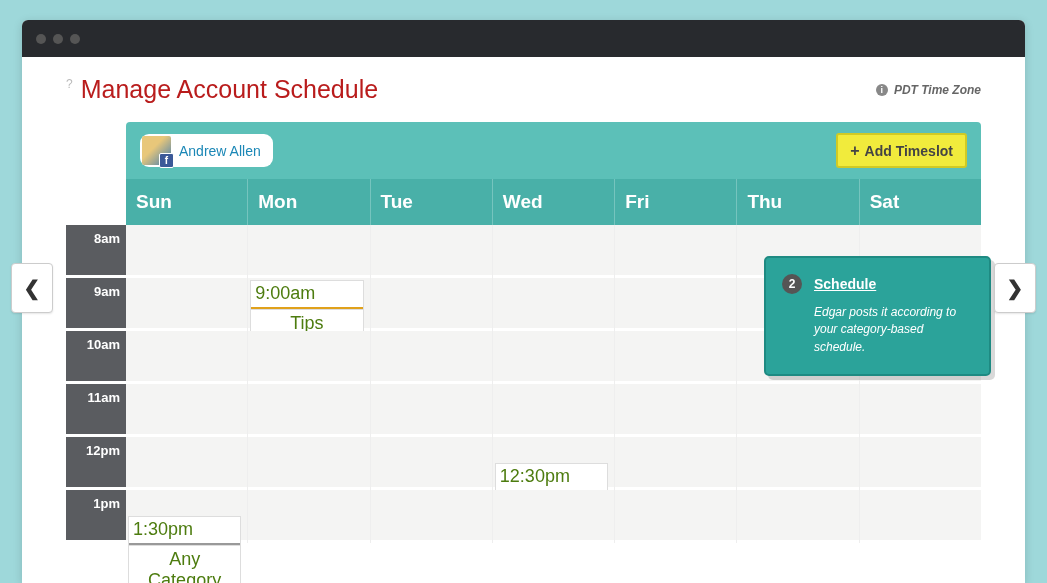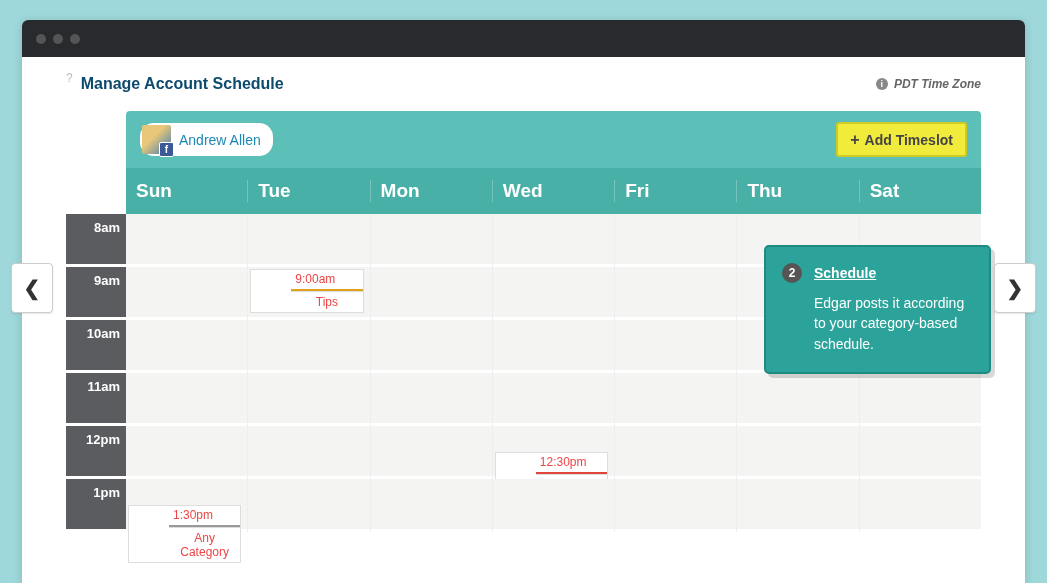--- a/index.html
+++ b/index.html
@@ -28,21 +28,21 @@
     padding: 0 14px;
     gap: 7px;
   }
   .dot { width: 10px; height: 10px; border-radius: 50%; background: #555; }
   .content { padding: 18px 44px 0 44px; position: relative; }
   .page-header { display: flex; align-items: center; justify-content: space-between; margin-bottom: 18px; }
   .page-title-wrap { display: flex; align-items: center; gap: 8px; }
   .help-q {
     color: #bbb; font-size: 12px; position: relative; top: -6px;
   }
-  .page-title { font-size: 16px; font-weight: 700; color: #0c4a6e; }
+  .page-title { font-size: 25px; font-weight: 400; color: #b91c1c; }
   .tz { display: flex; align-items: center; gap: 6px; color: #666; font-style: italic; font-size: 12px; font-weight: 600; }
   .tz-icon { width: 12px; height: 12px; border-radius: 50%; background: #888; color: #fff; font-size: 9px; font-style: normal; display: flex; align-items: center; justify-content: center; font-weight: 700; }
 
   .sched-wrap { position: relative; }
   .sched {
     margin-left: 60px;
     border-radius: 4px 4px 0 0;
     overflow: visible;
     background: #fff;
   }
@@ -50,21 +50,21 @@
     background: #5cc0b8;
     height: 57px;
     display: flex;
     align-items: center;
     justify-content: space-between;
     padding: 0 14px;
     border-radius: 4px 4px 0 0;
   }
   .account-chip {
     background: #fff;
-    border-radius: 14px;
+    border-radius: 9px;
     height: 33px;
     display: flex;
     align-items: center;
     gap: 8px;
     padding: 2px 12px 2px 2px;
   }
   .avatar {
     width: 29px; height: 29px;
     background: linear-gradient(135deg,#e8c77a 40%,#3a7ab5 100%);
     border-radius: 2px;
@@ -87,21 +87,20 @@
     display: flex; align-items: center; gap: 5px;
     font-weight: 700; font-size: 14px; color: #444;
     cursor: pointer;
   }
   .plus { font-size: 16px; font-weight: 700; }
 
   .day-row {
     background: #49b0a8;
     height: 46px;
     display: flex;
-    align-items: center;
   }
   .day-cell {
     flex: 1;
     color: #fff;
     font-size: 19px;
     font-weight: 600;
     display: flex; align-items: center;
     padding-left: 10px;
     border-left: 1px solid rgba(255,255,255,0.25);
   }
@@ -135,23 +134,22 @@
     border-bottom: 3px solid #fff;
     background: #f4f4f3;
     position: relative;
   }
   .slot {
     position: absolute;
     left: 2px; right: 6px;
     top: 2px;
     background: #fff;
     border: 1px solid #ddd;
-    font-size: 12px;
-    color: #ef4444;
-    padding-left: 40px;
+    font-size: 18px;
+    color: #4d7c0f;
   }
   .slot-time {
     padding: 2px 4px 3px 4px;
     border-bottom: 2px solid #999;
   }
   .slot.tips .slot-time { border-bottom-color: #e0a11b; }
   .slot.promo .slot-time { border-bottom-color: #e0453a; }
   .slot.any .slot-time { border-bottom-color: #999; }
   .slot-cat {
     text-align: center;
@@ -173,21 +171,21 @@
     border: 2px solid #1e8a82;
     box-shadow: 4px 4px 0 rgba(0,0,0,0.15);
     z-index: 5;
   }
   .tooltip-head { display: flex; align-items: center; gap: 12px; margin-bottom: 10px; }
   .step-badge {
     width: 20px; height: 20px; border-radius: 50%; background: #555; color: #fff;
     font-size: 12px; font-weight: 700; display: flex; align-items: center; justify-content: center;
   }
   .tooltip-title { font-size: 14px; font-weight: 700; text-decoration: underline; }
-  .tooltip-body { font-size: 14px; line-height: 1.45; padding-left: 32px; }
+  .tooltip-body { font-style: italic; font-size: 12px; line-height: 1.45; padding-left: 32px; }
 
   .nav-btn {
     position: absolute;
     top: 263px;
     width: 42px; height: 50px;
     background: #fff;
     border: 1px solid #ccc;
     border-radius: 4px;
     display: flex; align-items: center; justify-content: center;
     font-size: 20px; font-weight: 800; color: #333;
@@ -245,22 +243,22 @@
             <span class="account-name">Andrew Allen</span>
           </div>
           <button class="add-btn">
             <span class="plus">+</span>
             <span>Add Timeslot</span>
           </button>
         </div>
 
         <div class="day-row">
           <div class="day-cell">Sun</div>
+          <div class="day-cell">Mon</div>
           <div class="day-cell">Tue</div>
-          <div class="day-cell">Mon</div>
           <div class="day-cell">Wed</div>
           <div class="day-cell">Fri</div>
           <div class="day-cell">Thu</div>
           <div class="day-cell">Sat</div>
         </div>
 
         <div class="grid">
 
           <div class="col">
             <div class="row"></div>

